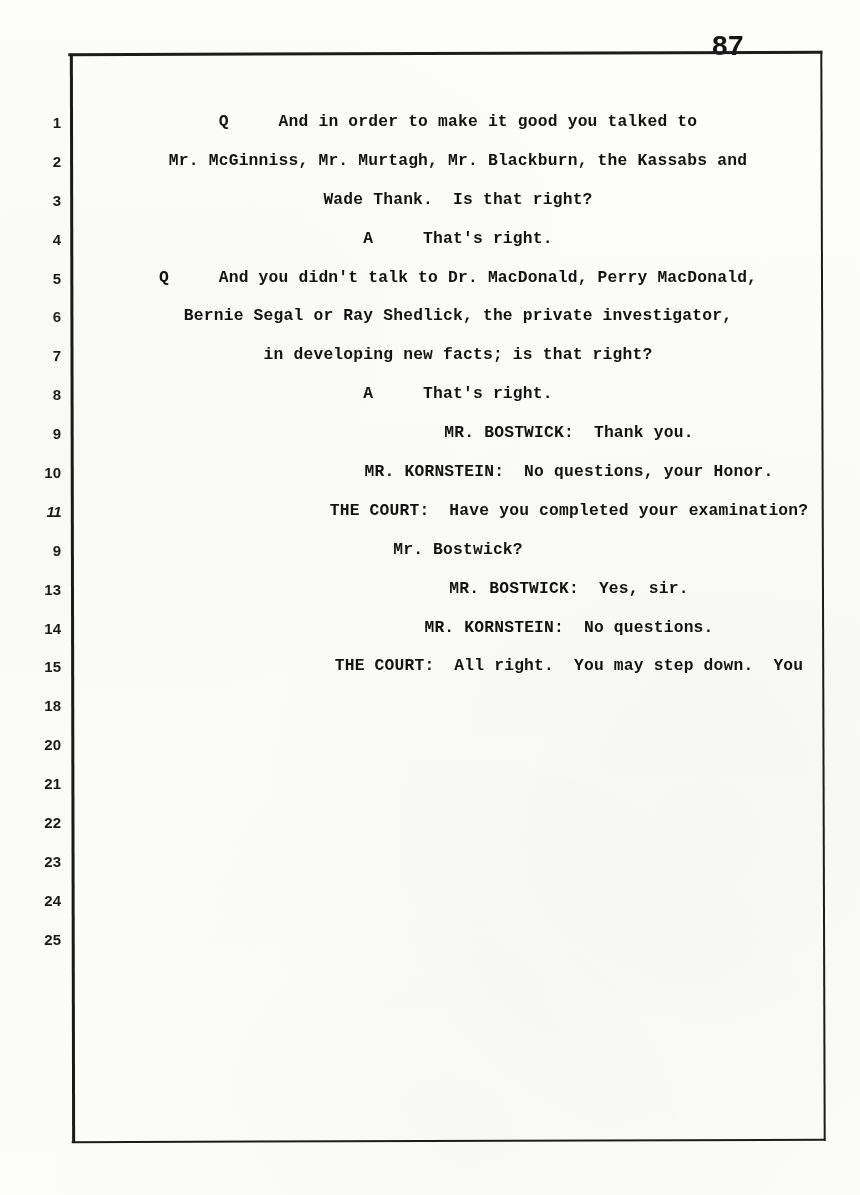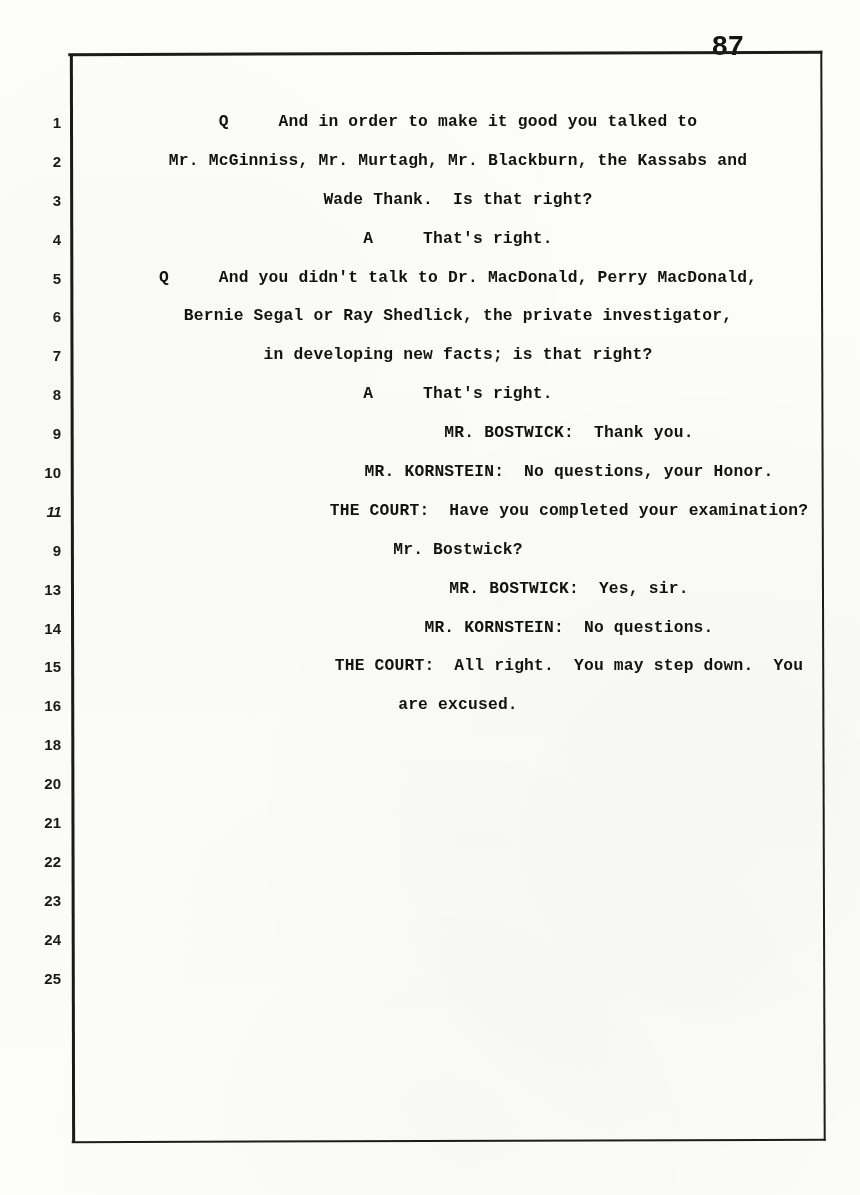--- a/index.html
+++ b/index.html
@@ -192,24 +192,20 @@
       </div>
       <div class="line-row">
         <div class="line-no">14</div>
         <div class="line-text indent-speaker">MR. KORNSTEIN:  No questions.</div>
       </div>
       <div class="line-row">
         <div class="line-no">15</div>
         <div class="line-text indent-speaker">THE COURT:  All right.  You may step down.  You</div>
       </div>
       <div class="line-row">
-        <div class="line-no">16</div>
-        <div class="line-text">are excused.</div>
-      </div>
-      <div class="line-row">
         <div class="line-no">18</div>
         <div class="line-text"></div>
       </div>
       <div class="line-row">
         <div class="line-no">20</div>
         <div class="line-text"></div>
       </div>
       <div class="line-row">
         <div class="line-no">21</div>
         <div class="line-text"></div>

